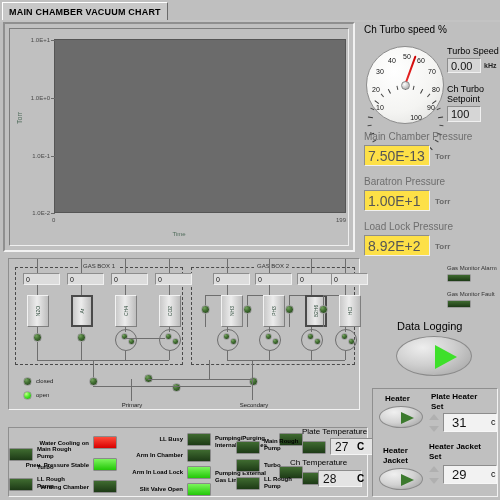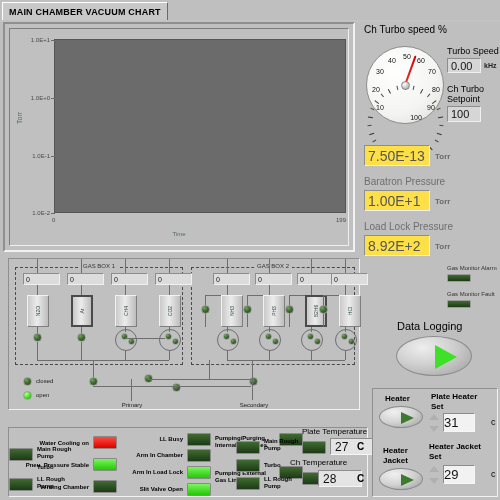--- a/index.html
+++ b/index.html
@@ -171,23 +171,23 @@
   }
   .hlab{position:absolute;font-size:8px;font-weight:bold;color:#000;line-height:9px;}
   .hset{position:absolute;font-size:8px;font-weight:bold;color:#000;line-height:9px;}
   .spin{position:absolute;width:11px;height:20px;}
   .spin div{
     position:absolute;left:0;width:0;height:0;border-left:5px solid transparent;border-right:5px solid transparent;
   }
   .spin .up{top:1px;border-bottom:6px solid #b0b0b0;}
   .spin .dn{bottom:1px;border-top:6px solid #b0b0b0;}
   .hnum{
-    position:absolute;width:32px;height:19px;background:#f2f2f2;
+    position:absolute;width:54px;height:19px;background:#f2f2f2;
     border:1px solid;border-color:#8d8d8d #f7f7f7 #f7f7f7 #8d8d8d;box-sizing:border-box;
-    font-size:13px;color:#111;display:flex;align-items:center;padding-left:0;
+    font-size:13px;color:#111;display:flex;align-items:center;padding-left:8px;
   }
   .hc{position:absolute;font-size:9px;color:#000;}
 </style>
 </head>
 <body>
 
 <div id="root">
 
   <div class="tabbar">
     <div class="tab tab1 active">MAIN CHAMBER VACUUM CHART</div>
@@ -295,20 +295,21 @@
   </div>
 
   <div class="lbl" style="left:447px;top:46px;">Turbo Speed</div>
   <div class="num" style="left:447px;top:58px;width:34px;height:15px;">0.00</div>
   <div class="unit" style="left:484px;top:62px;">kHz</div>
 
   <div class="lbl" style="left:447px;top:84px;">Ch Turbo</div>
   <div class="lbl" style="left:447px;top:94px;">Setpoint</div>
   <div class="num" style="left:447px;top:106px;width:34px;height:16px;">100</div>
 
+  <div class="lbl dim" style="left:364px;top:131px;font-size:10px;">Main Chamber Pressure</div>
   <div class="num big" style="left:364px;top:145px;width:66px;height:21px;">7.50E-13</div>
   <div class="unit g" style="left:435px;top:152px;">Torr</div>
 
   <div class="lbl dim" style="left:364px;top:176px;font-size:10px;">Baratron Pressure</div>
   <div class="num big" style="left:364px;top:190px;width:66px;height:21px;">1.00E+1</div>
   <div class="unit g" style="left:435px;top:197px;">Torr</div>
 
   <div class="lbl dim" style="left:364px;top:221px;font-size:10px;">Load Lock Pressure</div>
   <div class="num big" style="left:364px;top:235px;width:66px;height:21px;">8.92E+2</div>
   <div class="unit g" style="left:435px;top:242px;">Torr</div>

